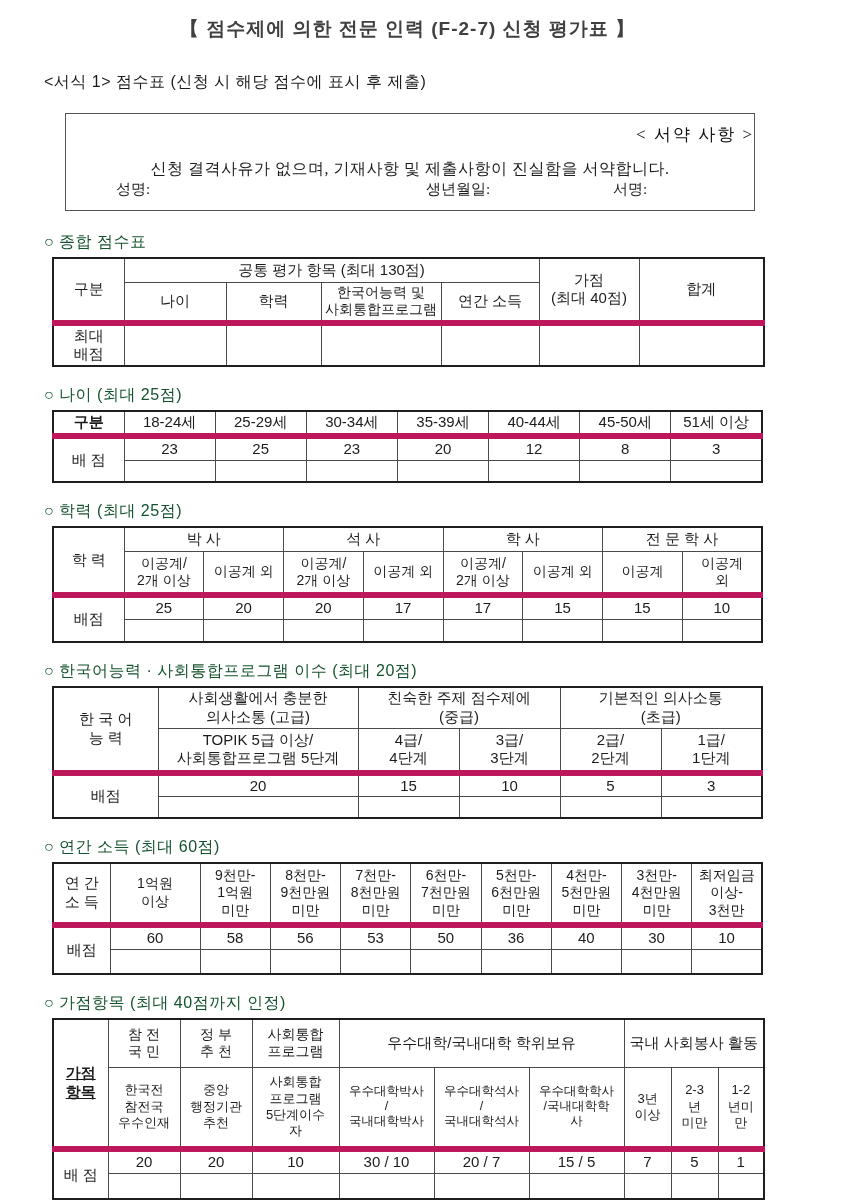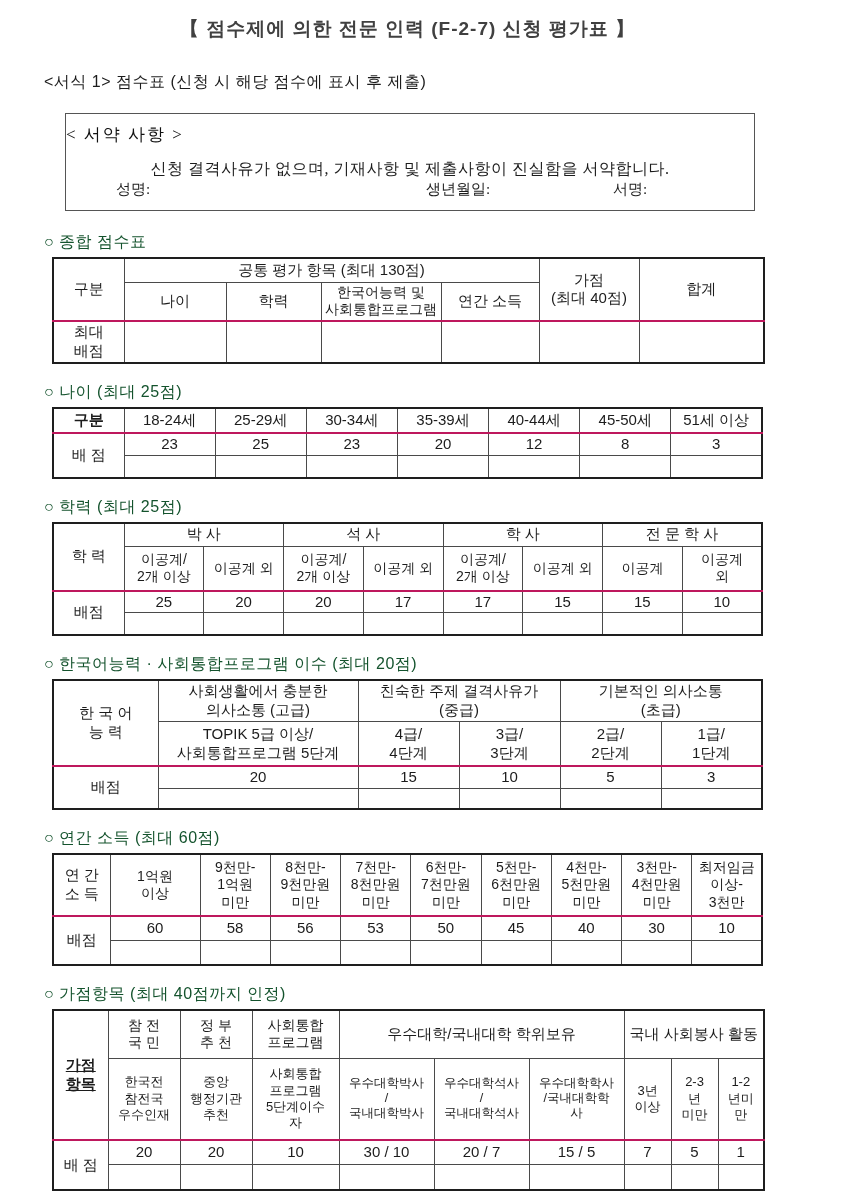--- a/index.html
+++ b/index.html
@@ -12,38 +12,38 @@
   .page{position:relative;width:846px;height:1200px;padding:16px 0 0 52px;box-sizing:border-box;}
   .doc-title{
     width:711px;text-align:center;font-size:19px;font-weight:bold;
     letter-spacing:1px;color:#404040;
   }
   .form-note{margin:30px 0 8px -8px;font-size:16px;color:#1c1c1c;letter-spacing:0.5px;}
   .oath-box{
     margin:20px 0 0 13px;width:688px;height:96px;border:1px solid #555;
     font-family:"Liberation Serif","DejaVu Serif",serif;position:relative;
   }
-  .oath-title{text-align:left;margin-top:9px;font-size:17px;letter-spacing:2px;color:#111;}
+  .oath-title{text-align:right;margin-top:9px;font-size:17px;letter-spacing:2px;color:#111;}
   .oath-text{text-align:center;margin-top:13px;font-size:16px;letter-spacing:0.5px;font-family:Liberation Serif, serif;}
   .oath-fields{position:absolute;left:0;right:0;bottom:10px;height:20px;font-size:15px;}
   .oath-fields .f-name{position:absolute;left:50px;}
   .oath-fields .f-birth{position:absolute;left:360px;}
   .oath-fields .f-sign{position:absolute;left:547px;}
   .sec-heading{margin:18px 0 4px -8px;font-size:16px;letter-spacing:0.5px;color:#14532d;}
   .sec-heading.first{margin-top:21px;}
   table.t{
     border-collapse:collapse;table-layout:fixed;width:711px;
     border:2px solid #1e1e1e;background:#fff;
   }
   table.t td{
     border:1px solid #4a4a4a;text-align:center;vertical-align:middle;
     padding:1px 2px;font-size:15px;line-height:1.25;color:#1c1c1c;
     white-space:pre-line;overflow:hidden;
   }
-  tr.t2 td{border-top:2px solid #be185d;}
+  tr.t2 td{border-top:6px solid #be185d;}
   .bold{font-weight:bold;}
   .fs14{font-size:14px !important;}
   .fs13{font-size:13px !important;}
   .fs12{font-size:12.5px !important;line-height:1.2 !important;}
   .corner-underline{font-weight:bold;text-decoration:underline;}
 </style>
 </head>
 <body>
 
 <div class="page">
@@ -195,21 +195,21 @@
     <colgroup>
         <col style="width:105px">
         <col style="width:200px">
       </colgroup>
     <tbody>
       <tr style="height:42px">
         <td rowspan="2">한 국 어
 능 력</td>
         <td>사회생활에서 충분한
 의사소통 (고급)</td>
-        <td colspan="2">친숙한 주제 결격사유가
+        <td colspan="2">친숙한 주제 점수제에
 (중급)</td>
         <td colspan="2">기본적인 의사소통
 (초급)</td>
       </tr>
       <tr style="height:44px">
         <td>TOPIK 5급 이상/
 사회통합프로그램 5단계</td>
         <td>4급/
 4단계</td>
         <td>3급/
@@ -274,21 +274,21 @@
 이상-
 3천만</td>
       </tr>
       <tr class="t2" style="height:24px">
         <td rowspan="2">배점</td>
         <td>60</td>
         <td>58</td>
         <td>56</td>
         <td>53</td>
         <td>50</td>
-        <td>45</td>
+        <td>36</td>
         <td>40</td>
         <td>30</td>
         <td>10</td>
       </tr>
       <tr style="height:25px">
         <td></td>
         <td></td>
         <td></td>
         <td></td>
         <td></td>

